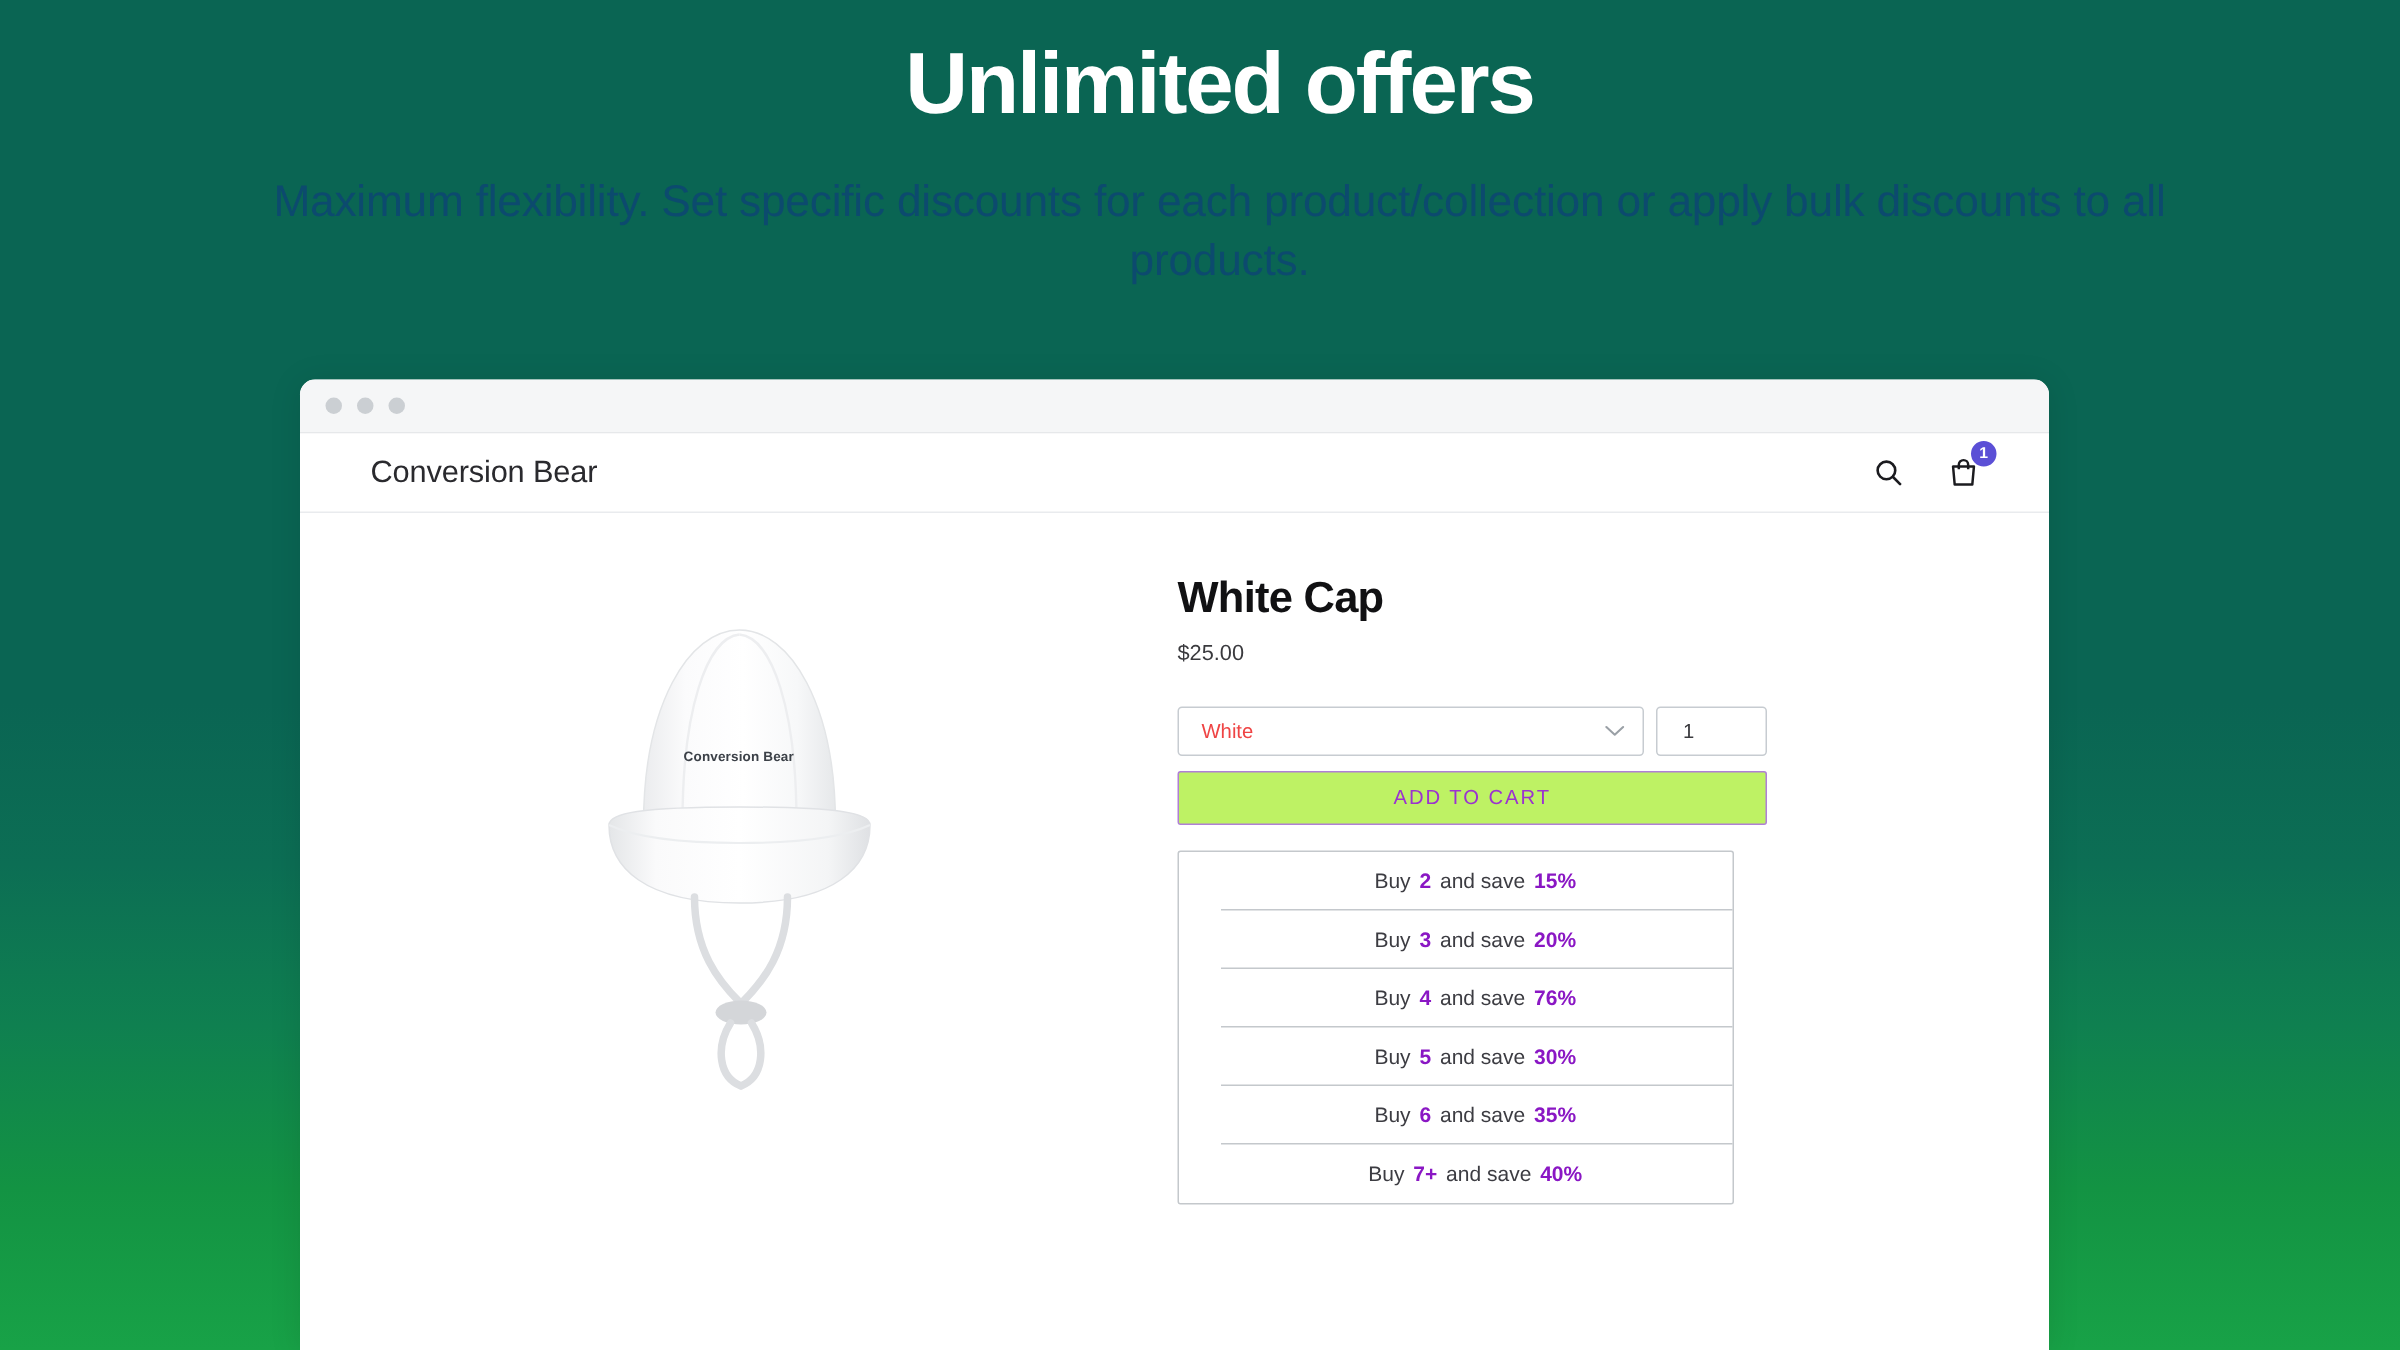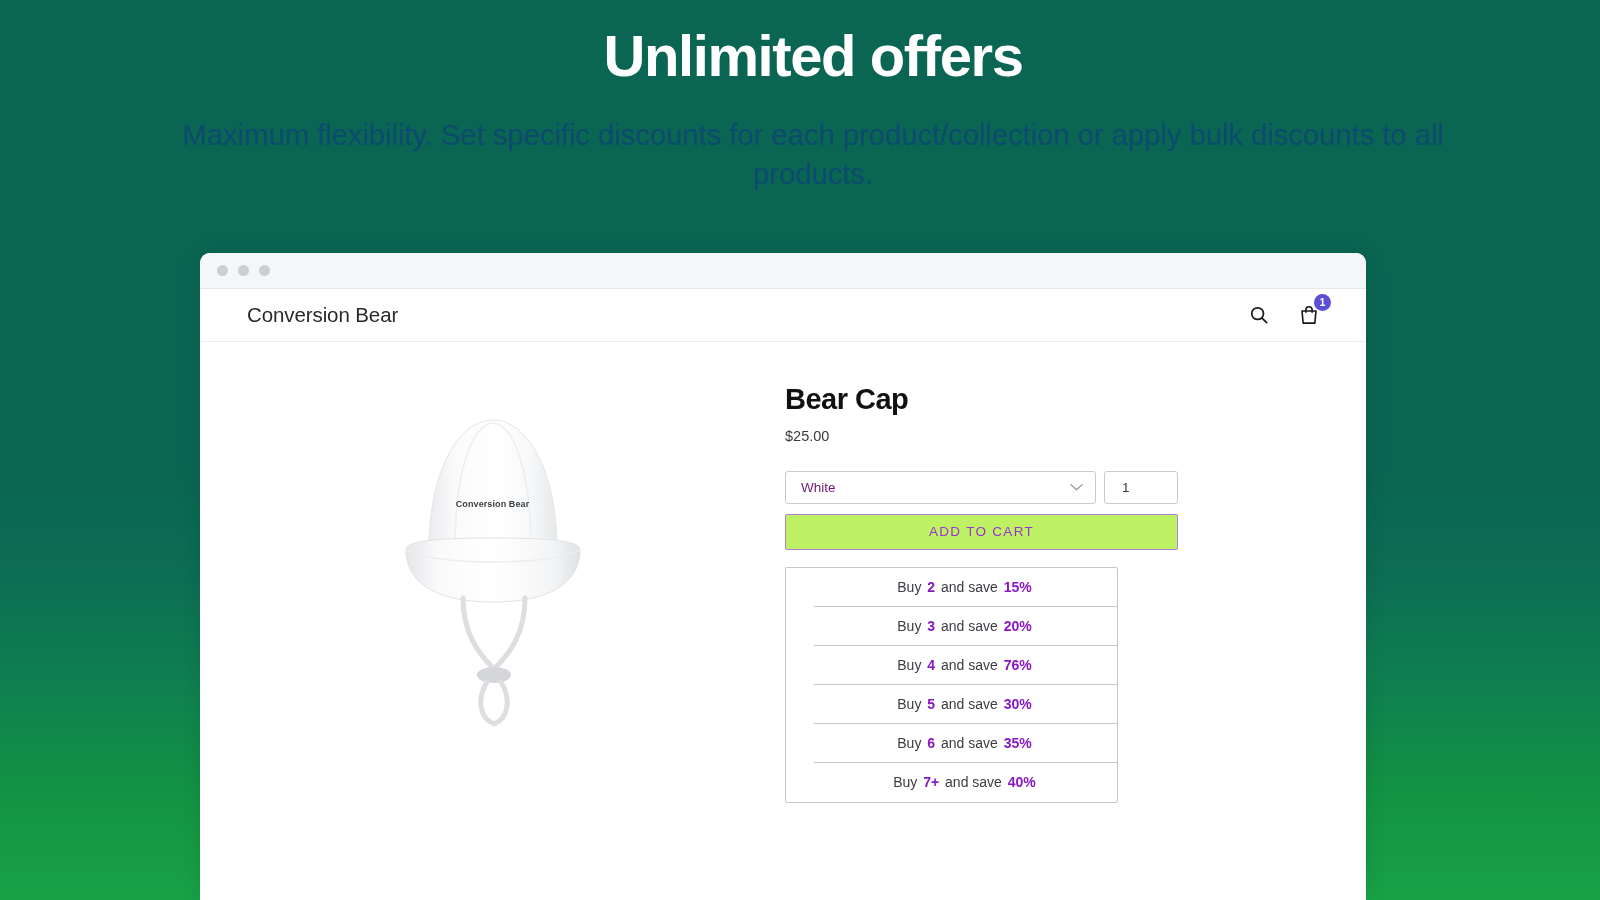--- a/index.html
+++ b/index.html
@@ -172,21 +172,21 @@
     width: 311px;
     height: 33px;
     border: 1px solid #c7ccd1;
     border-radius: 3px;
     background: #ffffff;
     display: flex;
     align-items: center;
     justify-content: space-between;
     padding: 0 12px 0 15px;
     font-size: 13.5px;
-    color: #701a75;
+    color: #ef4444;
   }
 
   .qty-input {
     width: 74px;
     height: 33px;
     border: 1px solid #c7ccd1;
     border-radius: 3px;
     background: #ffffff;
     display: flex;
     align-items: center;
@@ -216,21 +216,21 @@
     text-align: center;
     margin-top: 22px;
     font-size: 13.5px;
     font-weight: 700;
     color: #2b2b30;
     letter-spacing: 0.25px;
   }
 
   .tiers {
     margin-top: 17px;
-    width: 333px;
+    width: 371px;
     border: 1px solid #c4c8cc;
     border-radius: 2px;
     background: #ffffff;
     padding-left: 28px;
   }
 
   .tier-row {
     height: 39px;
     display: flex;
     align-items: center;
@@ -335,21 +335,21 @@
           <path d="M182 206 C182 242 166 262 152 276" fill="none" stroke="#dcdee1" stroke-width="5" stroke-linecap="round"></path>
           <ellipse cx="151" cy="283" rx="17" ry="8" fill="#d4d6d9"></ellipse>
           <path d="M144 290 C134 306 136 326 151 332 C166 326 168 306 158 290" fill="none" stroke="#dcdee1" stroke-width="5" stroke-linecap="round"></path>
         </svg>
         <div class="hat-label">Conversion Bear</div>
       </div>
     </div>
 
     <div class="product-info">
 
-      <h2 class="product-title">Bear Cap</h2>
+      <h2 class="product-title">White Cap</h2>
 
       <div class="product-price">$25.00</div>
 
       <div class="variant-row">
 
         <div class="variant-select">
           <span>White</span>
           <span>
             <svg width="13" height="9" viewBox="0 0 14 9" fill="none" stroke="#9aa0a6" stroke-width="1.5" stroke-linecap="round" stroke-linejoin="round">
               <polyline points="1,1.5 7,7 13,1.5"></polyline>

